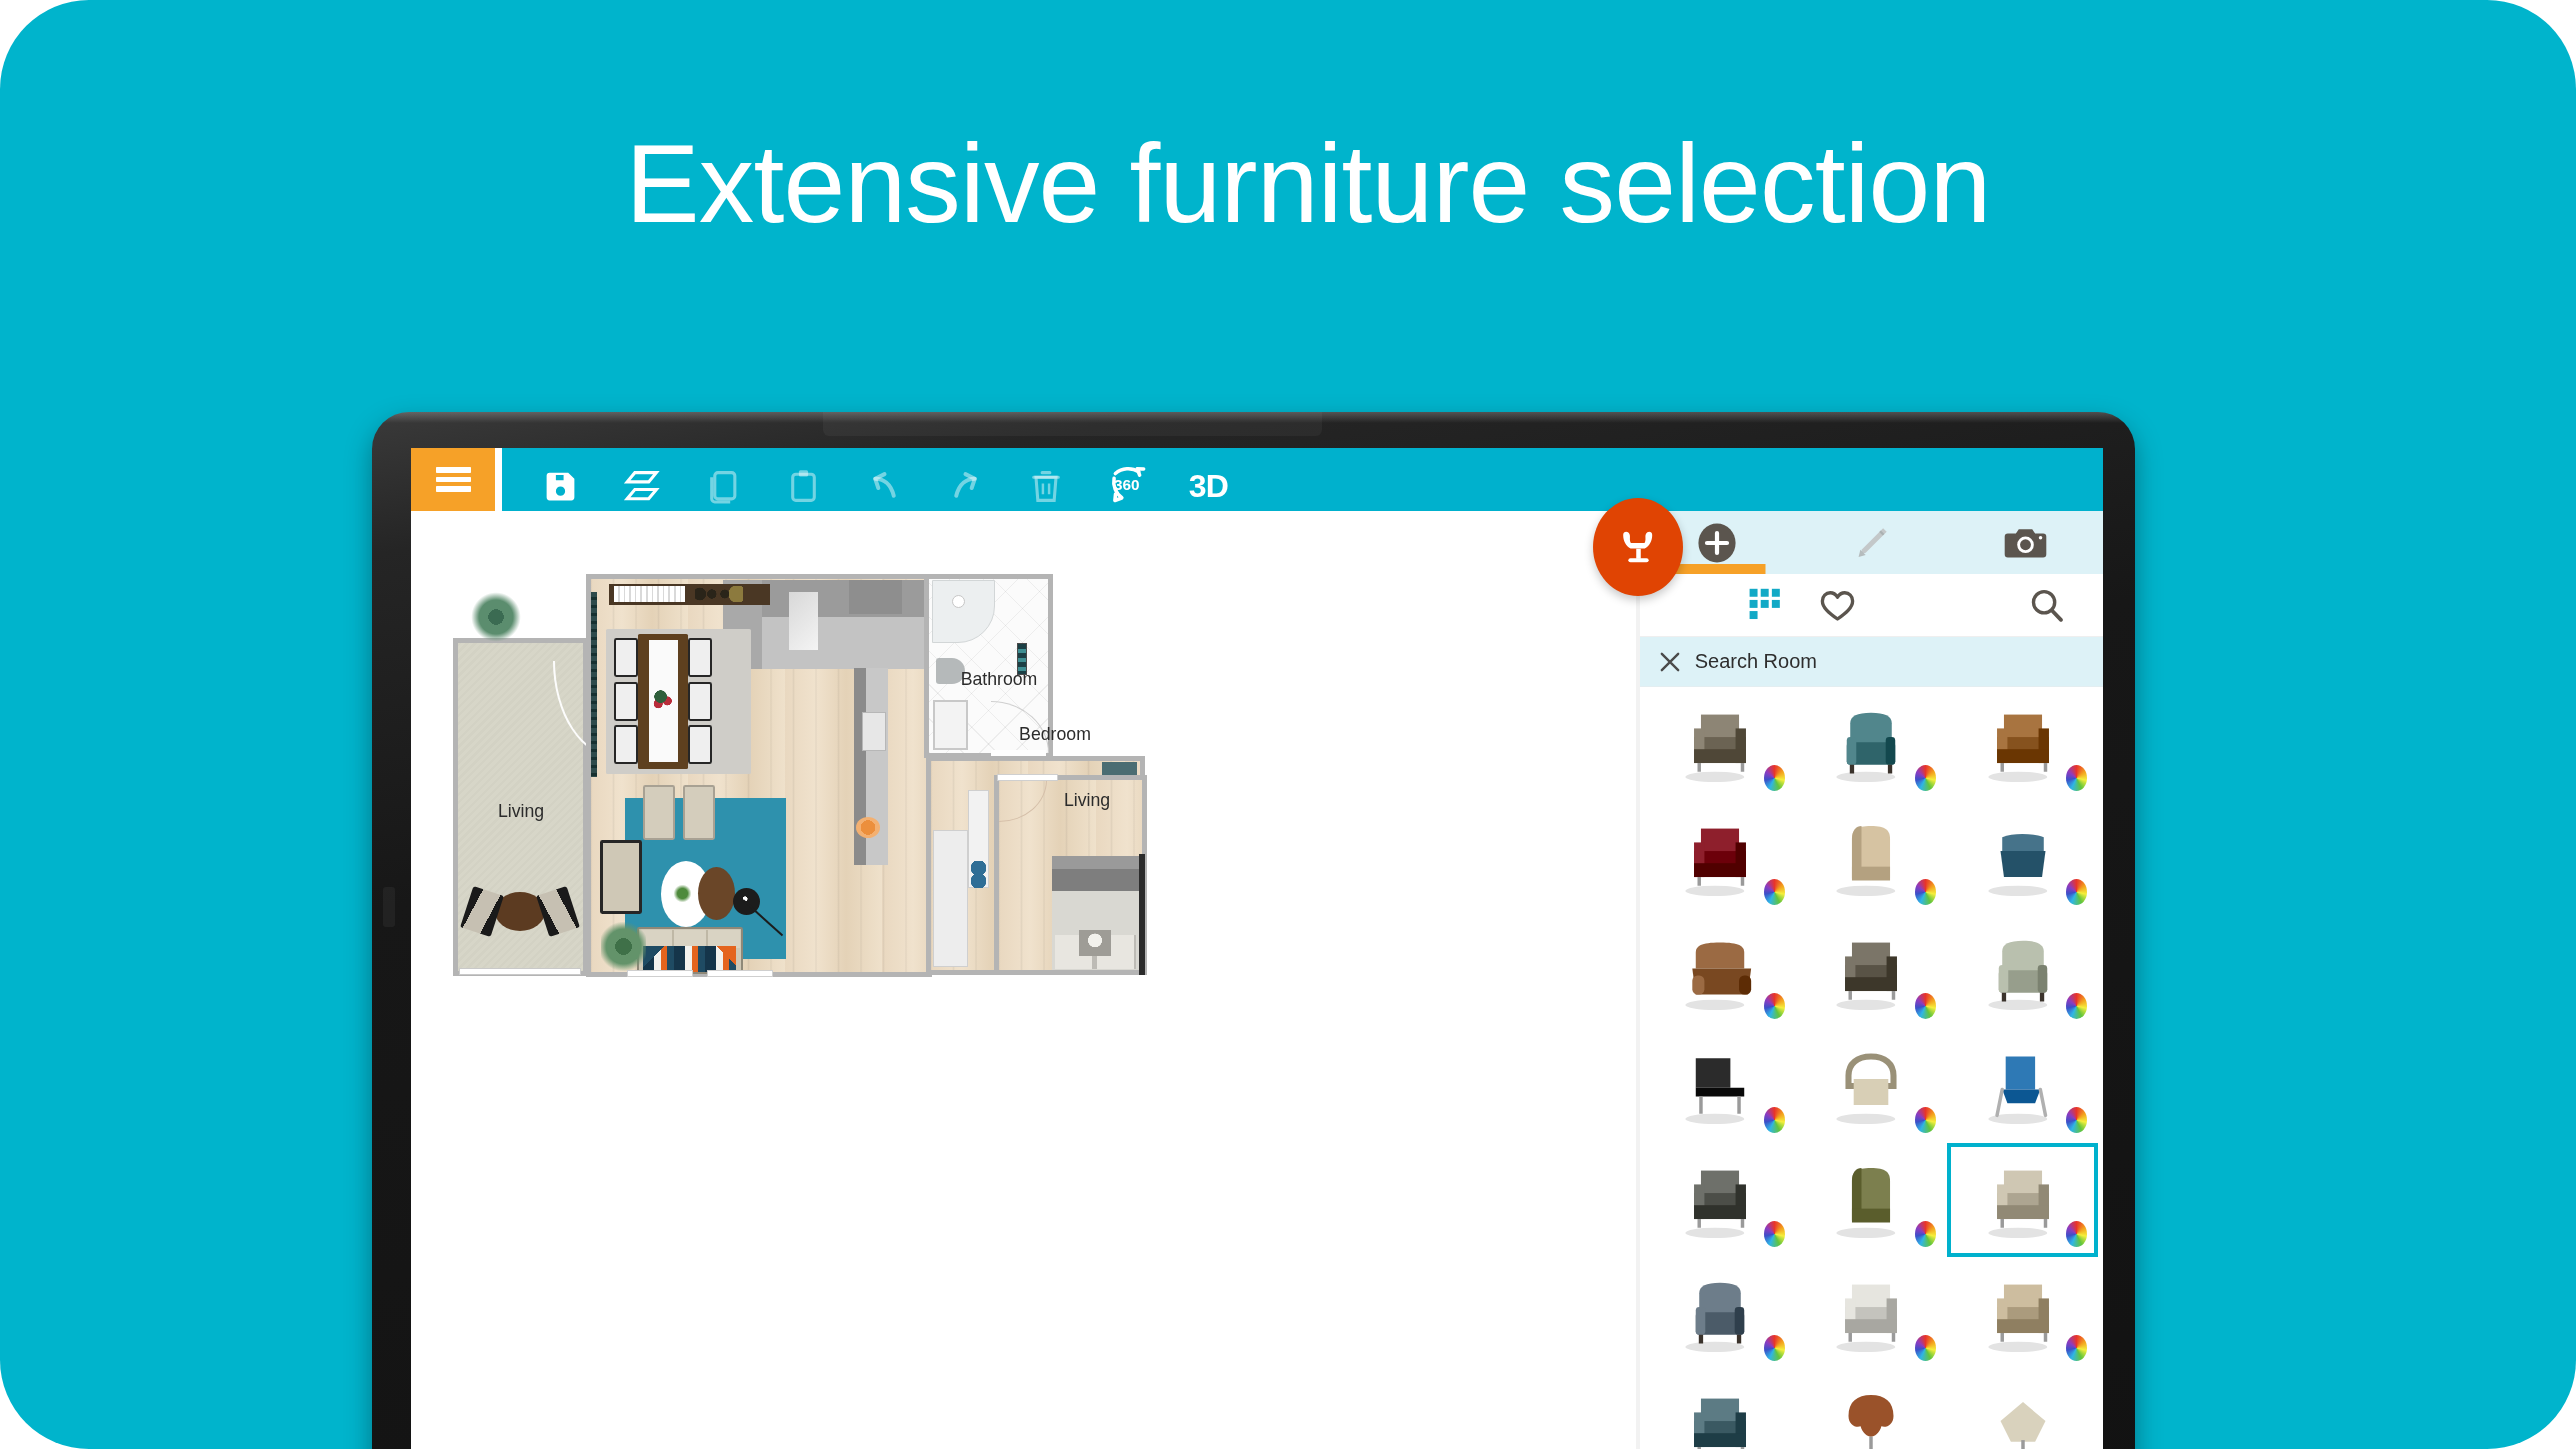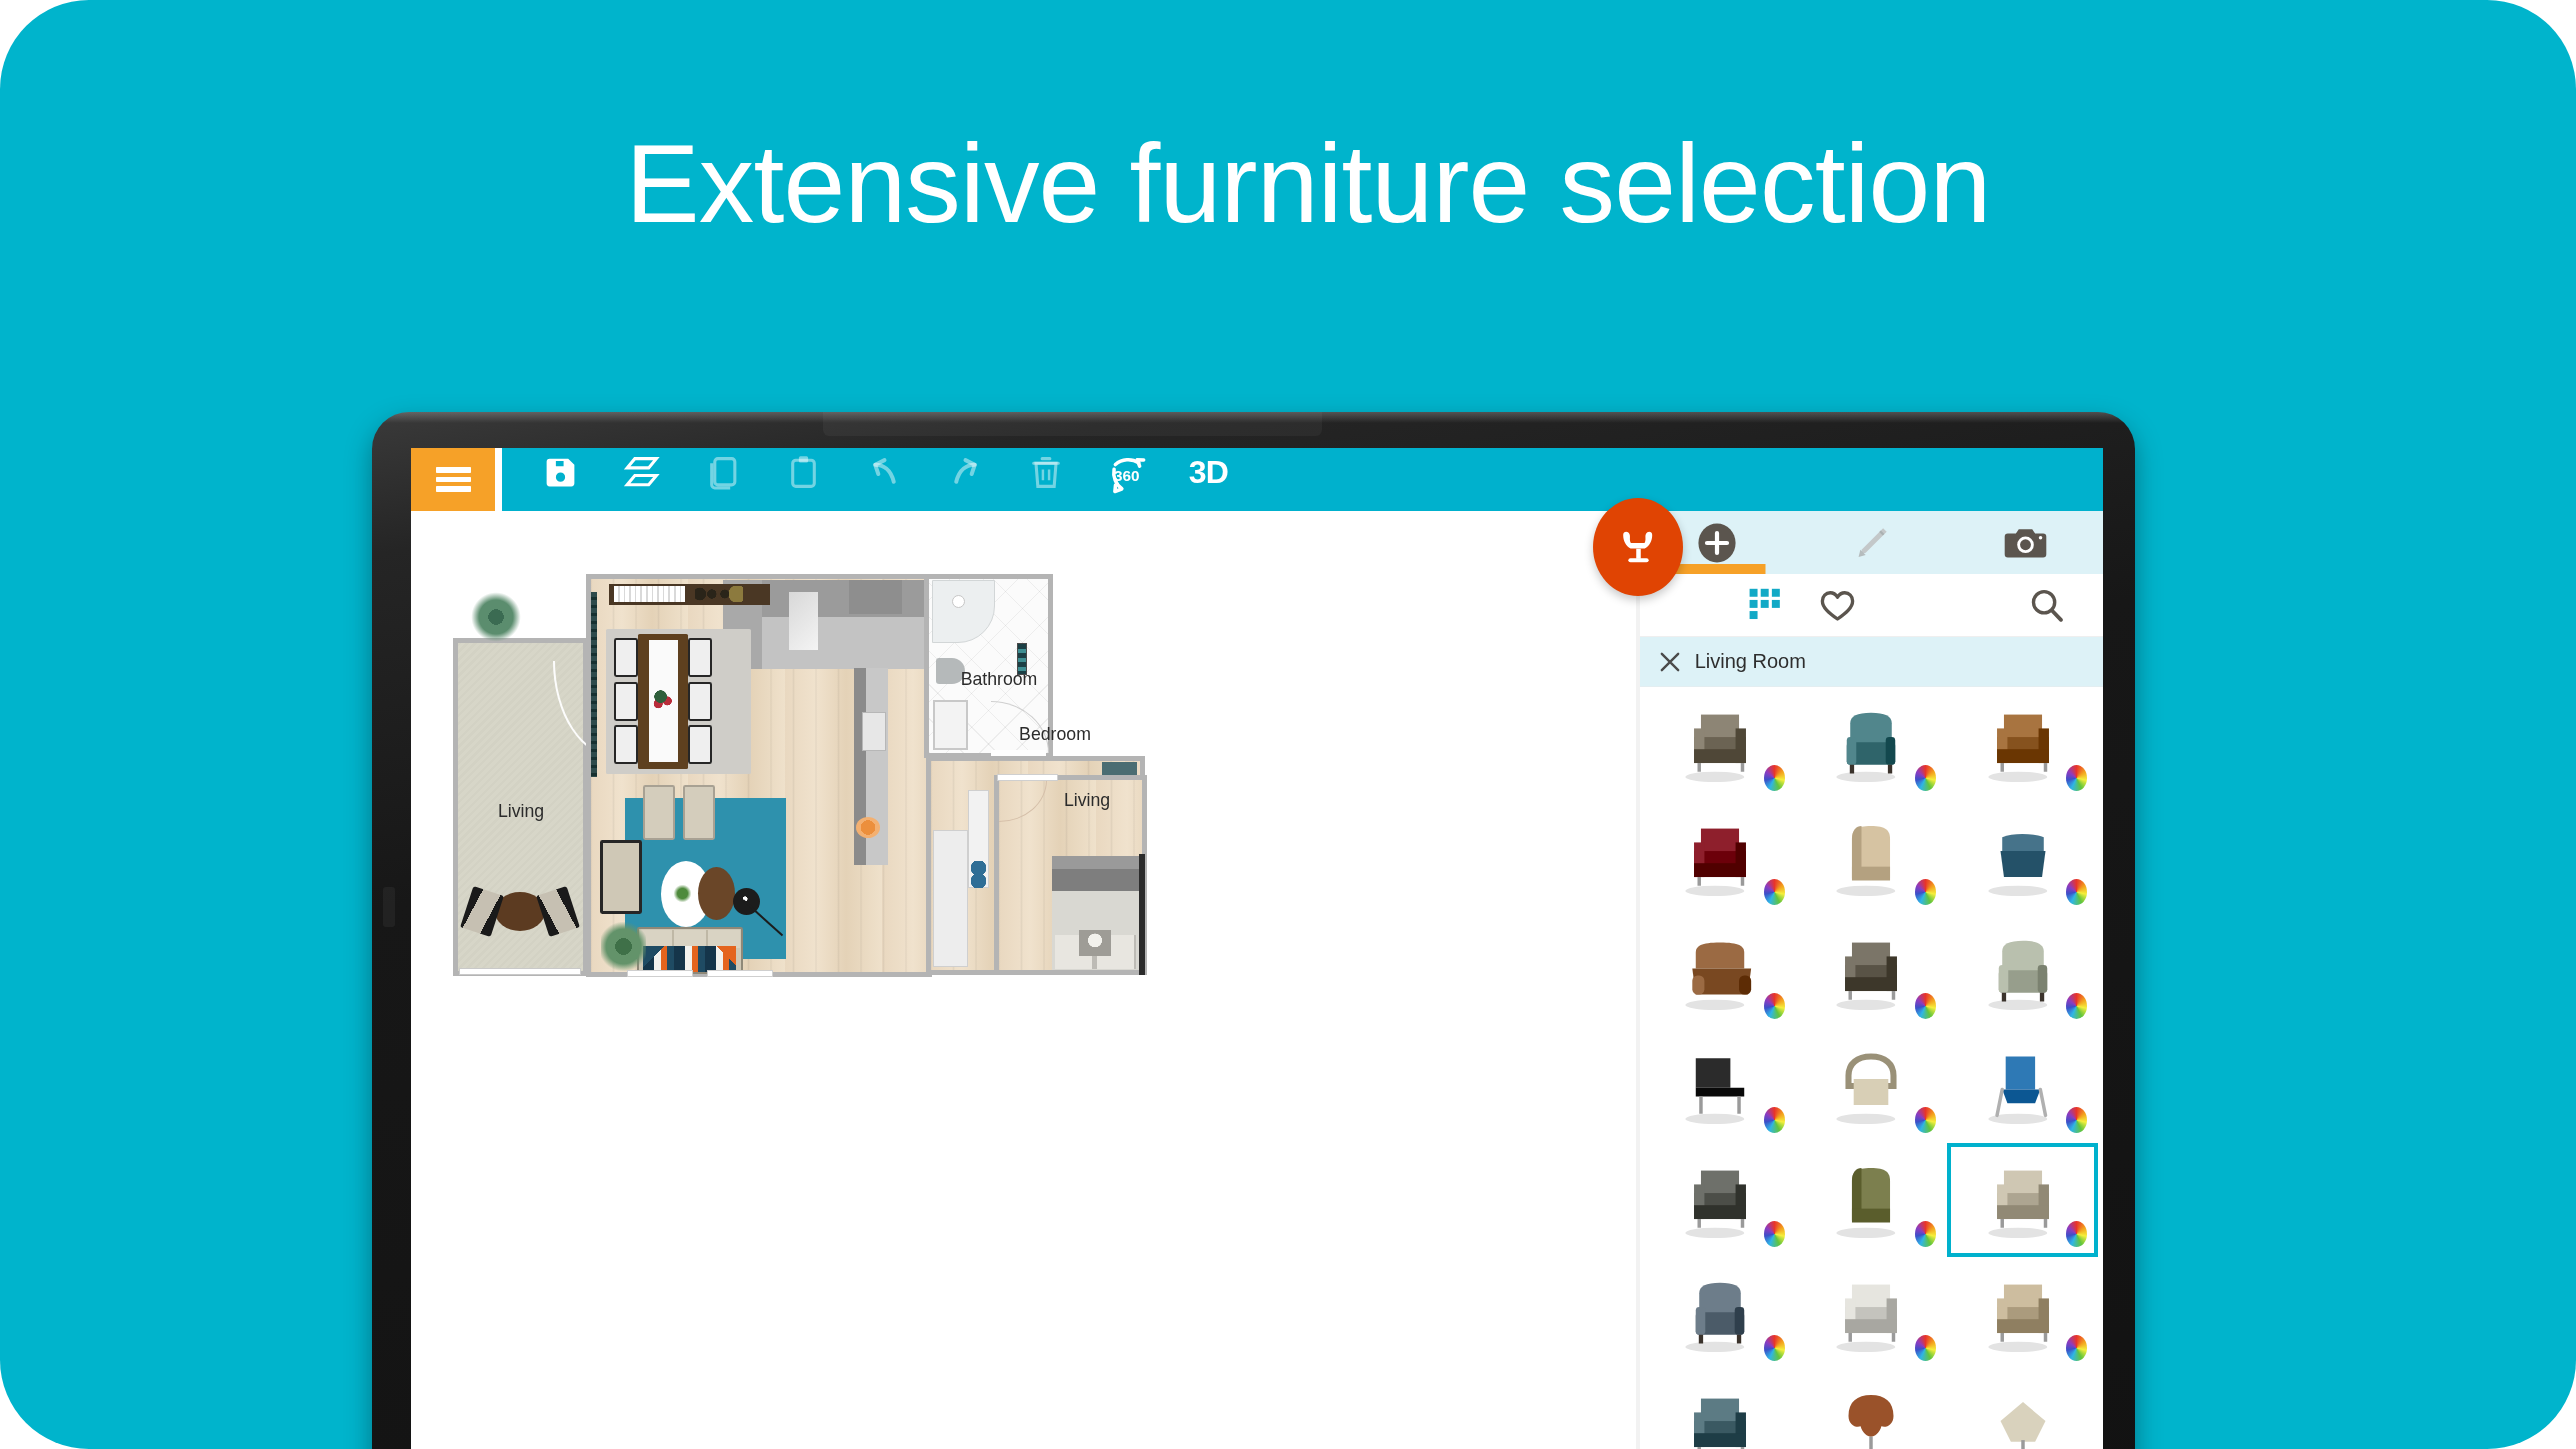--- a/index.html
+++ b/index.html
@@ -85,21 +85,21 @@
     display: block; width: 35px; height: 5.6px;
     background: #fff; border-radius: 0.8px; margin: 4px 0;
   }
   #appbar-divider { width: 7.2px; background: #ffffff; flex: 0 0 7.2px; }
   #appbar-tools {
     display: flex; align-items: center; gap: 0; padding-left: 17.7px;
     flex: 1 1 auto;
   }
   .tool-btn {
     width: 81px; height: 51px;
-    display: flex; align-items: flex-start; justify-content: center;
+    display: flex; align-items: flex-end; justify-content: center;
     cursor: pointer;
   }
   .tool-btn svg { display: block; }
   .tool-label-3d {
     color: #ffffff; font-size: 32px; font-weight: bold; letter-spacing: -0.8px;
   }
 
   
   #content { display: flex; flex: 1 1 auto; min-height: 0; }
 
@@ -499,21 +499,21 @@
                 <path d="M14.9 14.6l5.6 5.8" stroke="#5b554e" stroke-width="2.4" stroke-linecap="round"></path>
               </svg>
               <span class="sr">Search</span>
             </div>
           </div>
 
           <div id="filter-chip">
             <svg width="24" height="24" viewBox="0 0 15 15">
               <path d="M2.4 2.4l10.2 10.2M12.6 2.4L2.4 12.6" stroke="#4b4b4b" stroke-width="1.5" stroke-linecap="round"></path>
             </svg>
-            <span id="filter-chip-label">Living Room</span>
+            <span id="filter-chip-label">Search Room</span>
           </div>
 
           <div id="catalog-grid">
               <div class="catalog-cell">
                 <div class="chair-thumb"><svg viewBox="0 0 104 96" width="90" height="84">
                     <ellipse cx="46" cy="86" rx="34" ry="6" fill="#e3e3e3"></ellipse>
                     <rect x="30" y="14" width="44" height="32" fill="#8d8575"></rect>
                     <rect x="22" y="40" width="60" height="16" fill="rgb(107,99,83)"></rect>
                     <rect x="22" y="30" width="12" height="40" fill="#8d8575"></rect>
                     <rect x="70" y="30" width="12" height="40" fill="rgb(79,71,55)"></rect>

